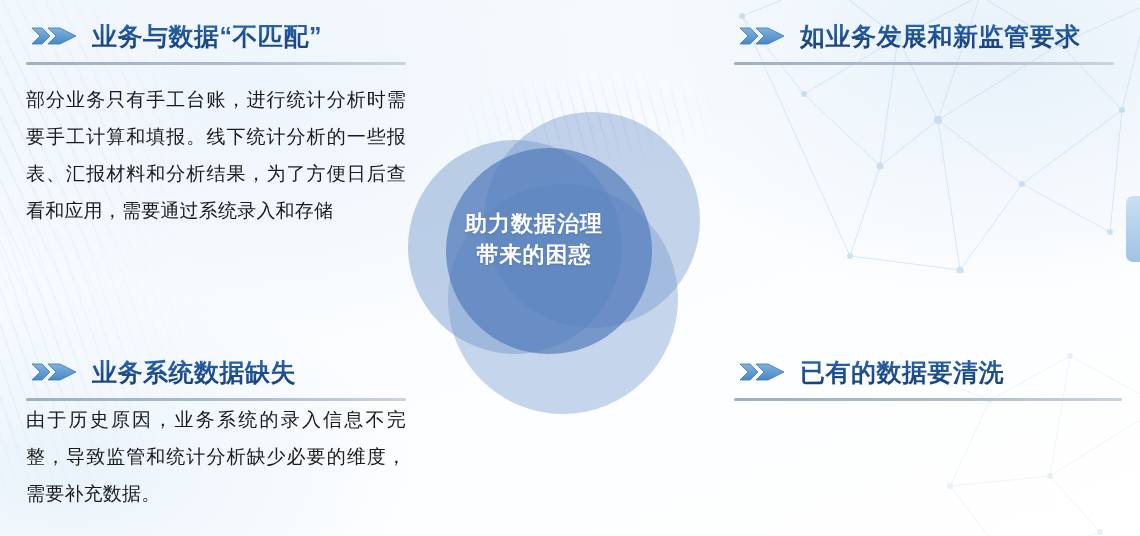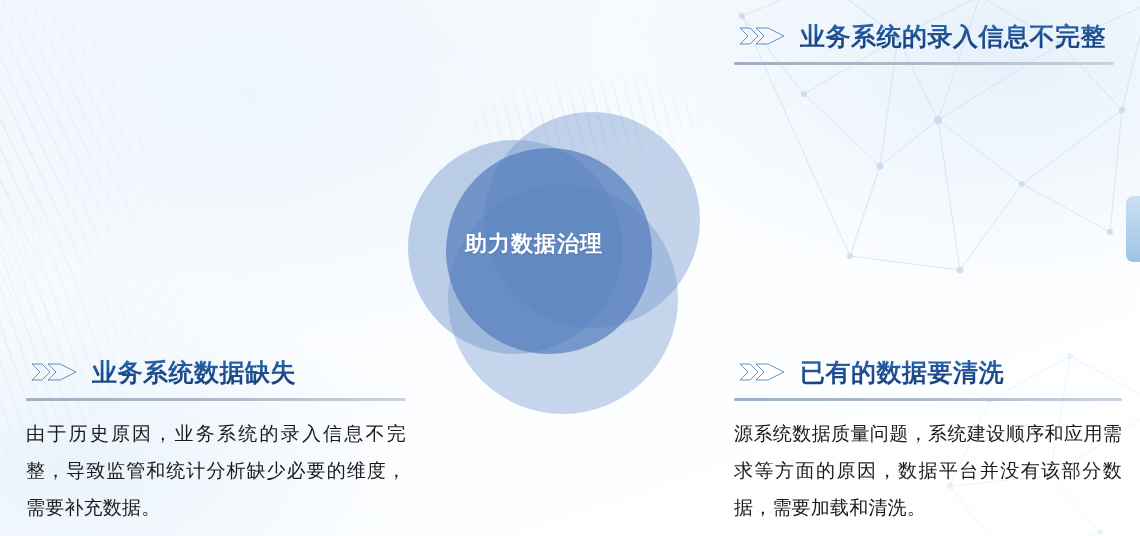--- a/index.html
+++ b/index.html
@@ -137,42 +137,42 @@
 
   .body-text {
     margin-top: 16px;
     font-size: 19px;
     line-height: 37px;
     color: #1a1a1a;
     letter-spacing: .2px;
     text-align: justify;
     text-justify: inter-character;
   }
-  .panel.bl .body-text, .panel.br .body-text { margin-top: 14px; }
+  .panel.bl .body-text, .panel.br .body-text { margin-top: 0; }
 
   
   .cluster {
     position: absolute;
     left: 408px; top: 112px;
     width: 292px; height: 292px;
   }
   .circ {
     position: absolute;
     border-radius: 50%;
   }
   .c-tl { left: 0px;  top: 28px;  width: 214px; height: 214px; background: rgba(116,152,204,0.46); }
   .c-tr { left: 76px; top: 0px;   width: 216px; height: 216px; background: rgba(116,152,204,0.42); }
   .c-b  { left: 40px; top: 72px;  width: 230px; height: 230px; background: rgba(116,152,204,0.40); }
   .c-core {
     left: 38px; top: 36px; width: 206px; height: 206px;
     background: rgba(79,121,185,0.68);
   }
   .cluster-text {
     position: absolute;
-    left: 0; top: 116px;
+    left: 0; top: 96px;
     width: 252px;
     text-align: center;
     font-size: 22px;
     font-weight: bold;
     line-height: 31px;
     color: #ffffff;
     letter-spacing: 1px;
     text-shadow: 0 1px 2px rgba(40,70,120,0.28);
   }
   .cluster-text div { white-space: nowrap; }
@@ -237,34 +237,51 @@
     <div class="corner-tab"></div>
   </div>
 
   <div class="cluster">
     <div class="circ c-tl"></div>
     <div class="circ c-tr"></div>
     <div class="circ c-b"></div>
     <div class="circ c-core"></div>
     <div class="cluster-text">
       <div>助力数据治理</div>
+      <div>带来的困惑</div>
     </div>
   </div>
 
   <div class="grid">
 
+    <div class="panel tl">
+      <div class="head-row">
+        <svg class="arrow-icon" viewBox="0 0 48 28">
+          <defs>
+            <linearGradient id="ag1" x1="0" y1="0" x2="0" y2="1">
+              <stop offset="0" stop-color="#7fb3de"></stop>
+              <stop offset="1" stop-color="#4a87c6"></stop>
+            </linearGradient>
+          </defs>
+          <path d="M2 6 L12 6 L20 14 L12 22 L2 22 L10 14 Z M18 6 L30 6 L46 14 L30 22 L18 22 L26 14 Z" fill="url(#ag1)" stroke="#3d76b3" stroke-width="0.8"></path>
+        </svg>
+        <div class="head-title">业务与数据“不匹配”</div>
+      </div>
+      <div class="rule"></div>
+      <div class="body-text">部分业务只有手工台账，进行统计分析时需要手工计算和填报。线下统计分析的一些报表、汇报材料和分析结果，为了方便日后查看和应用，需要通过系统录入和存储</div>
+    </div>
 
     <div class="spacer-center"></div>
 
     <div class="panel tr">
       <div class="head-row">
         <svg class="arrow-icon" viewBox="0 0 48 28">
           <path d="M2 6 L12 6 L20 14 L12 22 L2 22 L10 14 Z M18 6 L30 6 L46 14 L30 22 L18 22 L26 14 Z" fill="url(#ag1)" stroke="#3d76b3" stroke-width="0.8"></path>
         </svg>
-        <div class="head-title">业务系统的录入信息不完整</div>
+        <div class="head-title">如业务发展和新监管要求</div>
       </div>
       <div class="rule"></div>
     </div>
 
     <div class="panel bl">
       <div class="head-row">
         <svg class="arrow-icon" viewBox="0 0 48 28">
           <path d="M2 6 L12 6 L20 14 L12 22 L2 22 L10 14 Z M18 6 L30 6 L46 14 L30 22 L18 22 L26 14 Z" fill="url(#ag1)" stroke="#3d76b3" stroke-width="0.8"></path>
         </svg>
         <div class="head-title">业务系统数据缺失</div>
@@ -274,17 +291,16 @@
     </div>
 
     <div class="panel br">
       <div class="head-row">
         <svg class="arrow-icon" viewBox="0 0 48 28">
           <path d="M2 6 L12 6 L20 14 L12 22 L2 22 L10 14 Z M18 6 L30 6 L46 14 L30 22 L18 22 L26 14 Z" fill="url(#ag1)" stroke="#3d76b3" stroke-width="0.8"></path>
         </svg>
         <div class="head-title">已有的数据要清洗</div>
       </div>
       <div class="rule"></div>
-      <div class="body-text">源系统数据质量问题，系统建设顺序和应用需求等方面的原因，数据平台并没有该部分数据，需要加载和清洗。</div>
     </div>
 
   </div>
 </div>
 
 </body></html>

